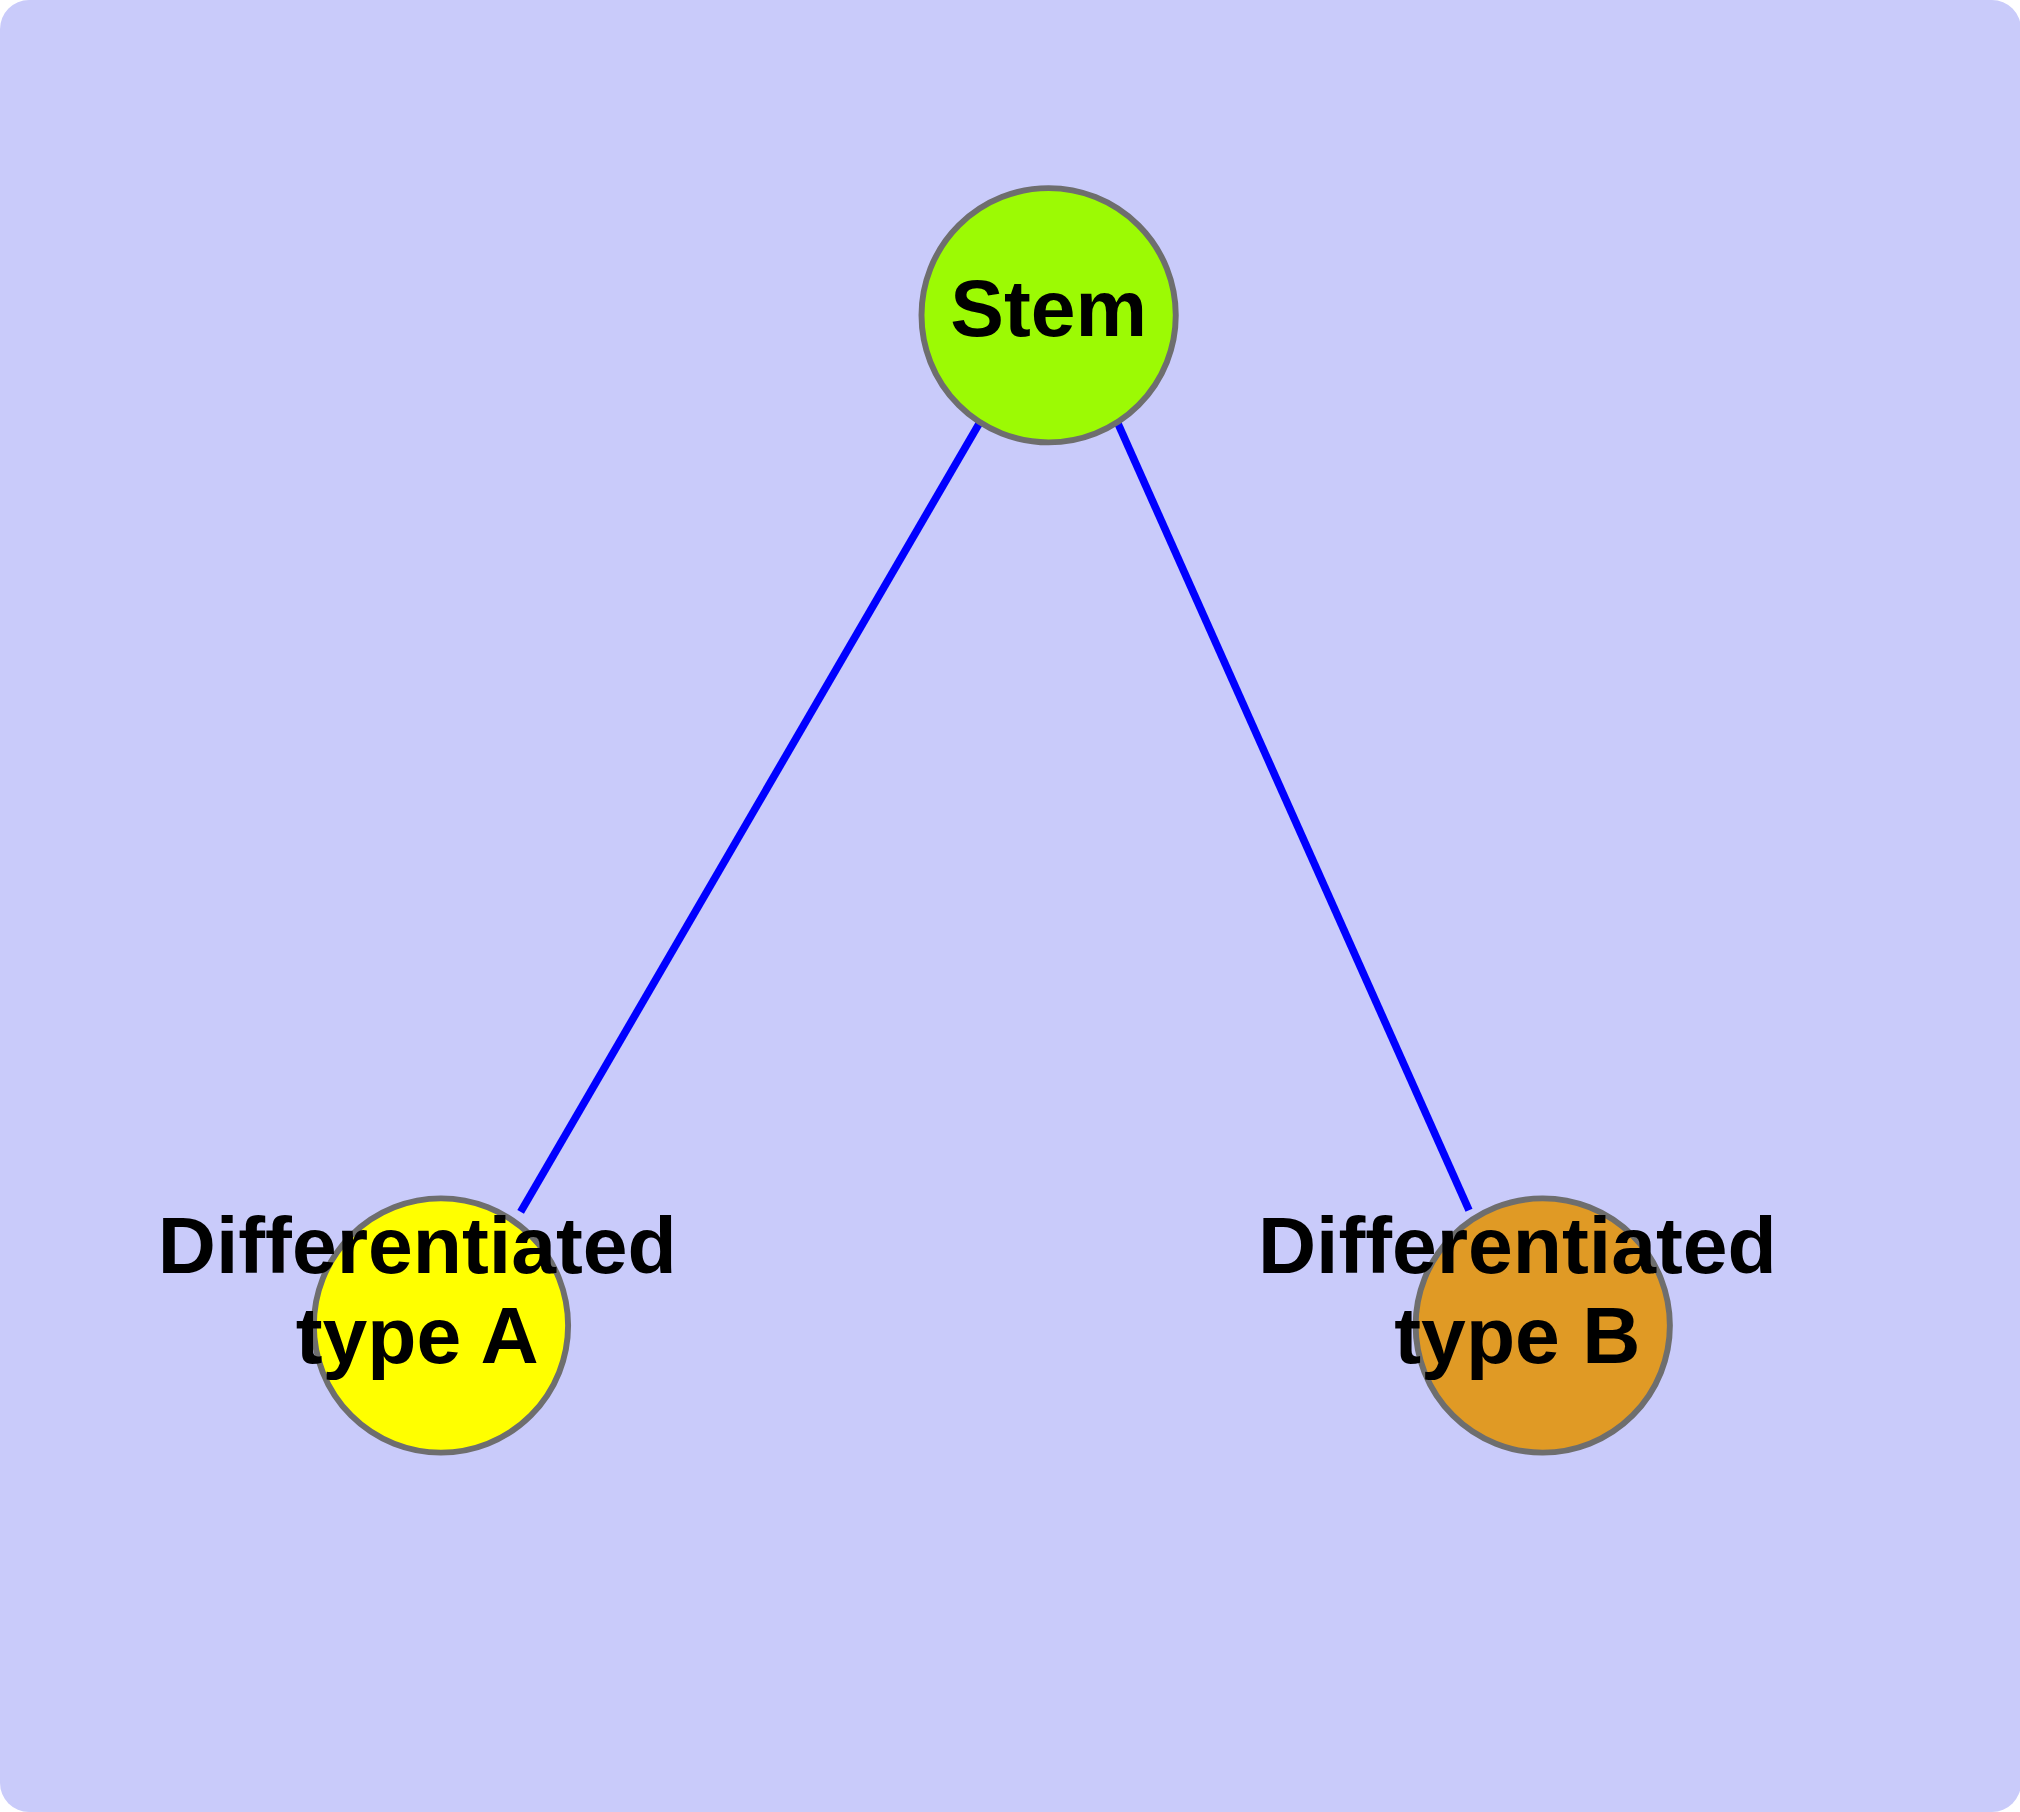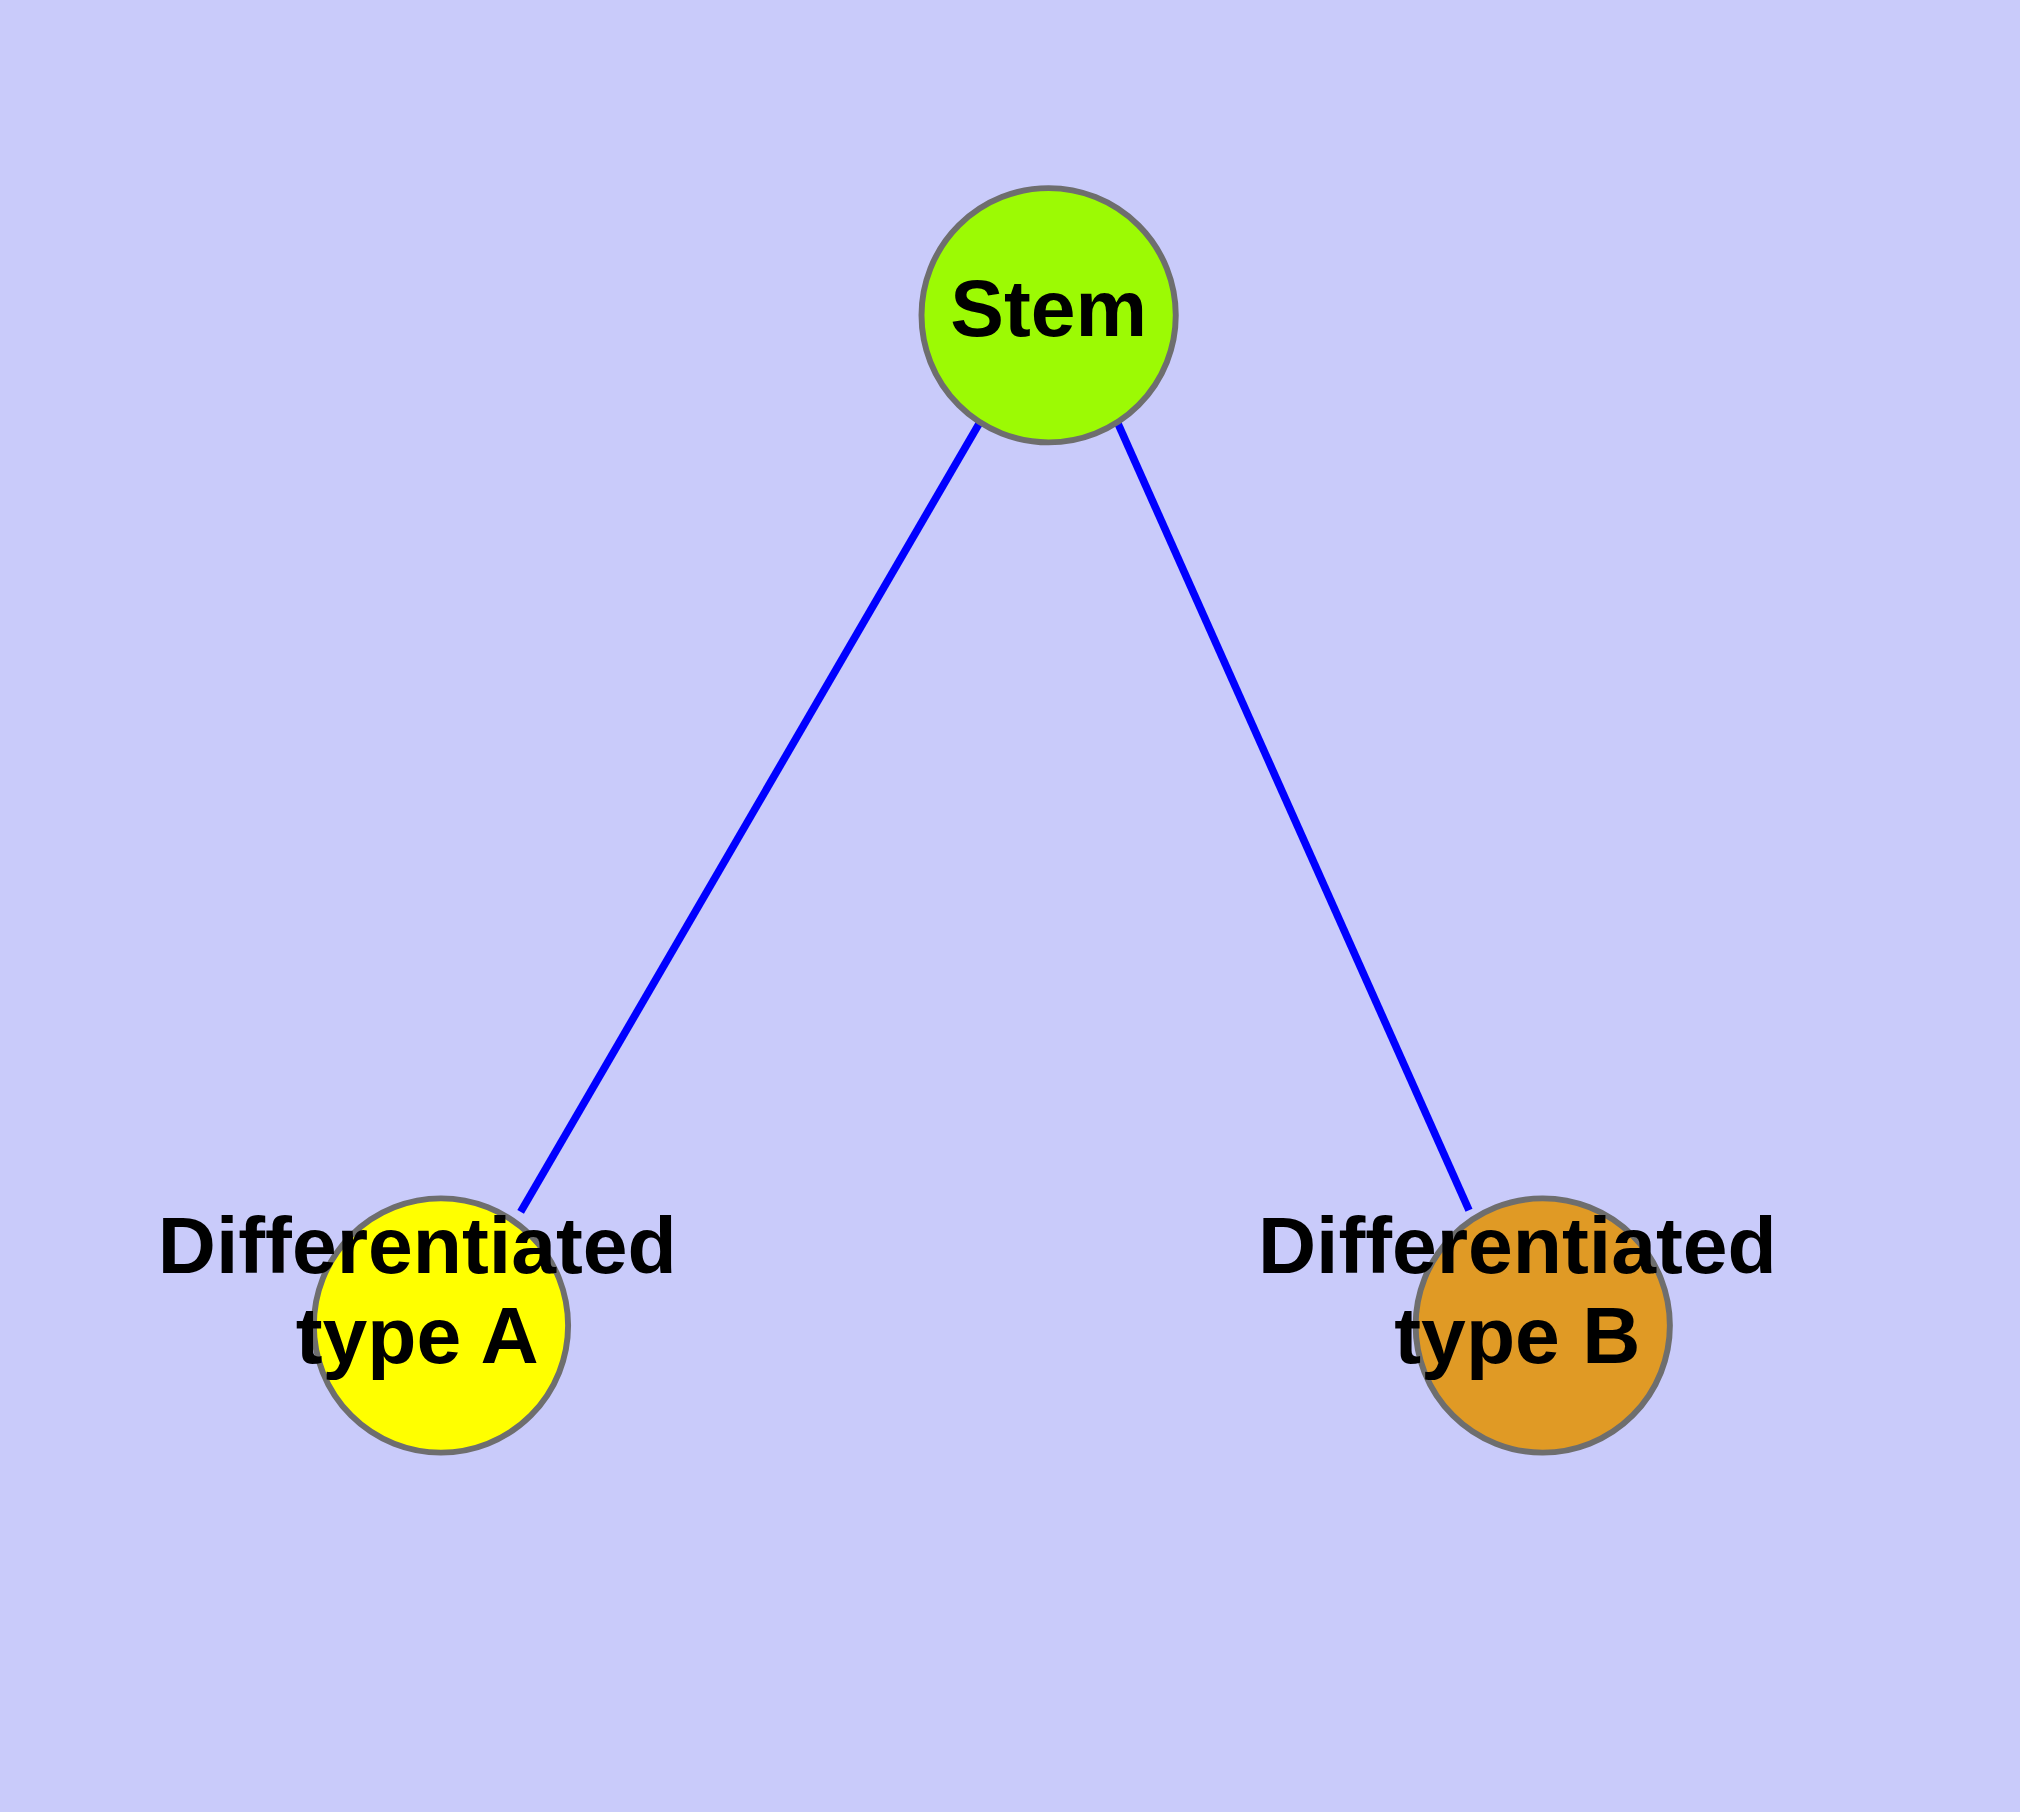--- a/index.html
+++ b/index.html
@@ -7,20 +7,21 @@
     margin: 0;
     padding: 0;
     background: #ffffff;
   }
   #stage {
     position: relative;
     width: 2021px;
     height: 1812px;
     overflow: hidden;
     font-family: "Liberation Sans", "DejaVu Sans", sans-serif;
+    border-radius: 29px;
   }
   #canvas-bg {
     position: absolute;
     inset: 0;
     width: 100%;
     height: 100%;
   }
   #graph-svg {
     position: absolute;
     inset: 0;

